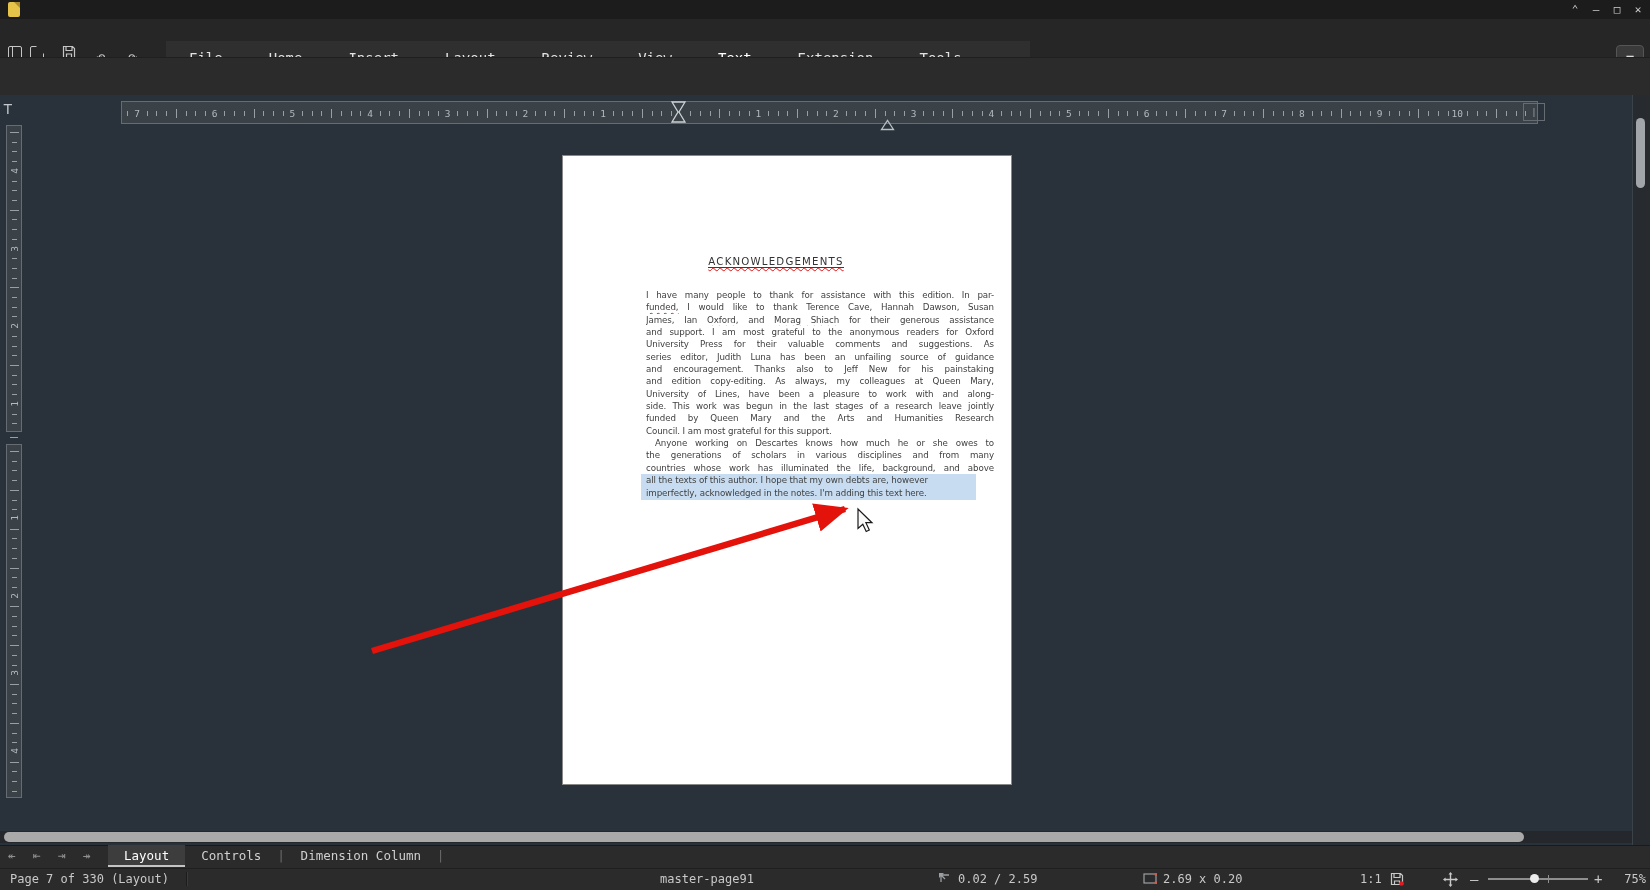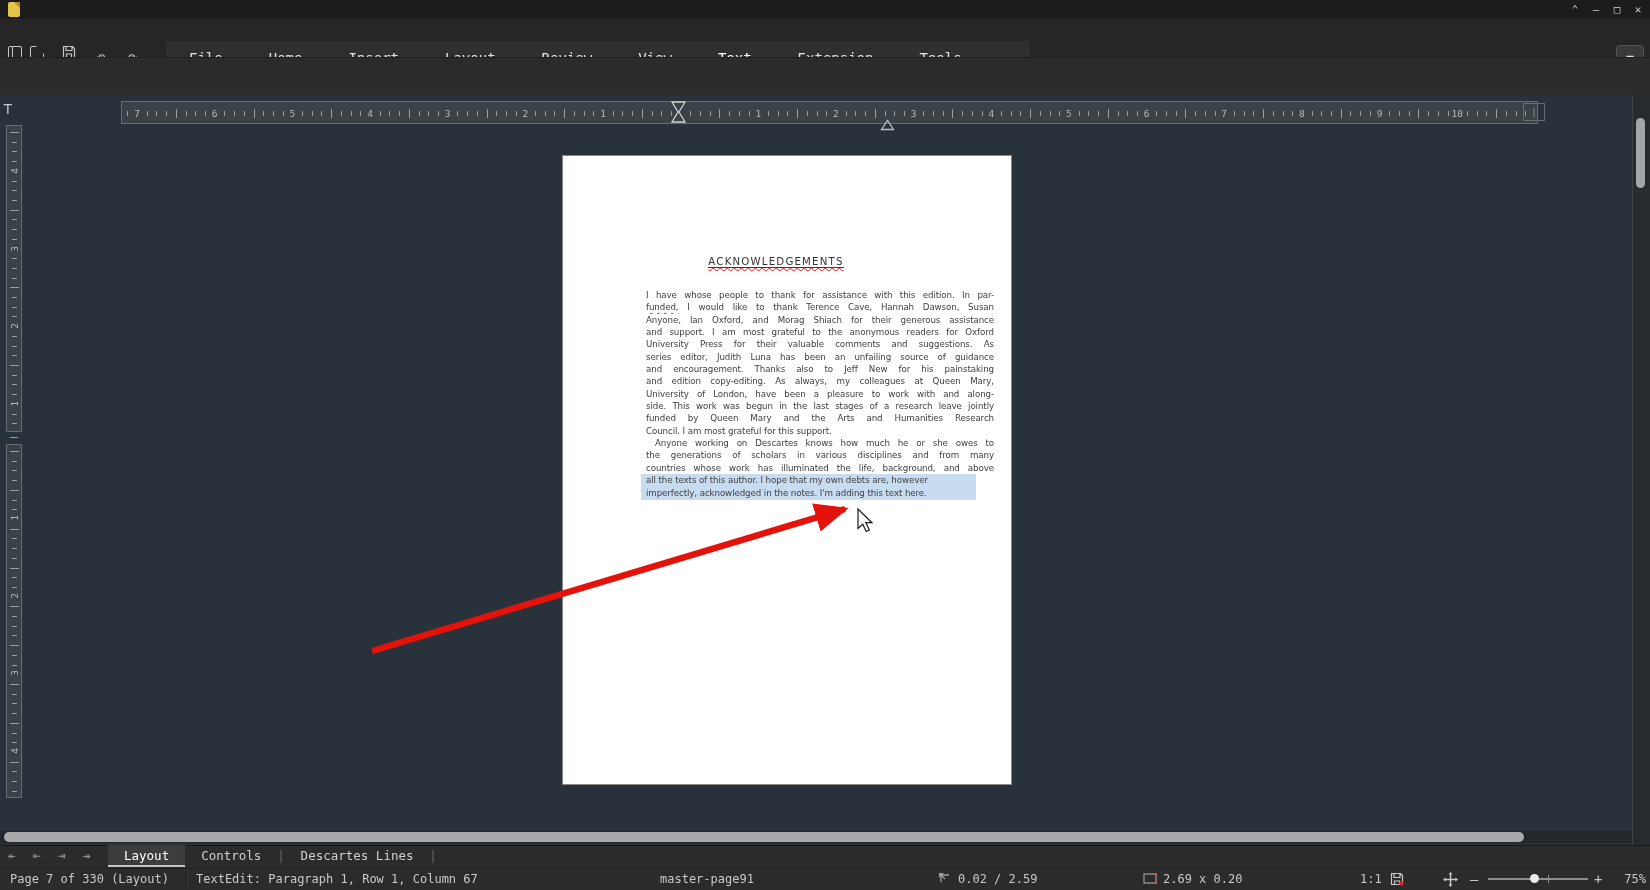--- a/index.html
+++ b/index.html
@@ -434,29 +434,29 @@
     <path d="M1 1 h13 l-6 10 6 10 h-13 l6-10 z" fill="#3b4247" stroke="#cdd2d6" stroke-width="1.3"></path>
   </svg>
   <svg class="abs" style="left:880px;top:119px" width="15" height="12" viewBox="0 0 15 12">
     <path d="M1.5 10.5 h12 l-6 -9 z" fill="none" stroke="#b9bfc4" stroke-width="1.3"></path>
   </svg>
 
   <div class="abs page">
     <div class="sel-box"></div>
     <div class="heading"><b>ACKNOWLEDGEMENTS</b></div>
     <div class="doc-lines" id="doc-lines">
-        <div class="dline"><span>I have whose people to thank for assistance with this edition. In par-</span></div>
+        <div class="dline"><span>I have many people to thank for assistance with this edition. In par-</span></div>
         <div class="dline"><span class="sq">funded,</span><span> I would like to thank Terence Cave, Hannah Dawson, Susan</span></div>
-        <div class="dline"><span>Anyone, Ian </span><span class="sq">Oxford</span><span>, and </span><span class="sq">Morag Shiach</span><span> for their generous assistance</span></div>
+        <div class="dline"><span>James, Ian </span><span class="sq">Oxford</span><span>, and </span><span class="sq">Morag Shiach</span><span> for their generous assistance</span></div>
         <div class="dline"><span>and support. I am most grateful to the anonymous readers for Oxford</span></div>
         <div class="dline"><span>University Press for their valuable comments and suggestions. As</span></div>
         <div class="dline"><span>series editor, Judith Luna has been an unfailing source of guidance</span></div>
         <div class="dline"><span>and encouragement. Thanks also to Jeff New for his painstaking</span></div>
         <div class="dline"><span>and edition copy-editing. As always, my colleagues at Queen Mary,</span></div>
-        <div class="dline"><span>University of London, have been a pleasure to work with and along-</span></div>
+        <div class="dline"><span>University of Lines, have been a pleasure to work with and along-</span></div>
         <div class="dline"><span>side. This work was begun in the last stages of a research leave jointly</span></div>
         <div class="dline"><span>funded by Queen Mary and the Arts and Humanities Research</span></div>
         <div class="dline end"><span>Council. I am most grateful for this support.</span></div>
         <div class="dline ind"><span>Anyone working on Descartes knows how much he or she owes to</span></div>
         <div class="dline"><span>the generations of scholars in various disciplines and from many</span></div>
         <div class="dline"><span>countries whose work has illuminated the life, background, and above</span></div>
         <div class="dline end"><span>all the texts of this author. I hope that my own debts are, however</span></div>
         <div class="dline end"><span>imperfectly, acknowledged in the notes. I'm adding this text here.</span></div>
       </div>
   </div>
@@ -480,28 +480,27 @@
   <div id="nav-icons">
       <span class="navico" style="left: 8px;">↞</span>
       <span class="navico" style="left: 33px;">⇤</span>
       <span class="navico" style="left: 58px;">⇥</span>
       <span class="navico" style="left: 83px;">↠</span>
     </div>
   <div class="btabs" id="bottom-tabs">
       <div class="btab active">Layout</div>
       <div class="btab">Controls</div>
       <span class="bsep">|</span>
-      <div class="btab">Descartes Lines</div>
+      <div class="btab">Dimension Column</div>
       <span class="bsep">|</span>
     </div>
 
   <div class="abs statusbar"></div>
   <div class="st" style="left:10px">Page 7 of 330 (Layout)</div>
   <div class="st-div" style="left:186px"></div>
-  <div class="st" style="left:196px">TextEdit: Paragraph 1, Row 1, Column 67</div>
   <div class="st" style="left:660px">master-page91</div>
   <div class="st" style="left:938px;top:872px">
     <svg width="13" height="12" viewBox="0 0 13 12">
         <path d="M3 10 V3 h8 M3 3 l4 4" stroke="#9aa0a4" stroke-width="1.3" fill="none"></path>
         <path d="M1 1 h5 l-5 5 z" fill="#9aa0a4"></path>
       </svg>
   </div>
   <div class="st" style="left:958px">0.02 / 2.59</div>
   <div class="st" style="left:1143px;top:873px">
     <svg width="14" height="11" viewBox="0 0 14 11">

